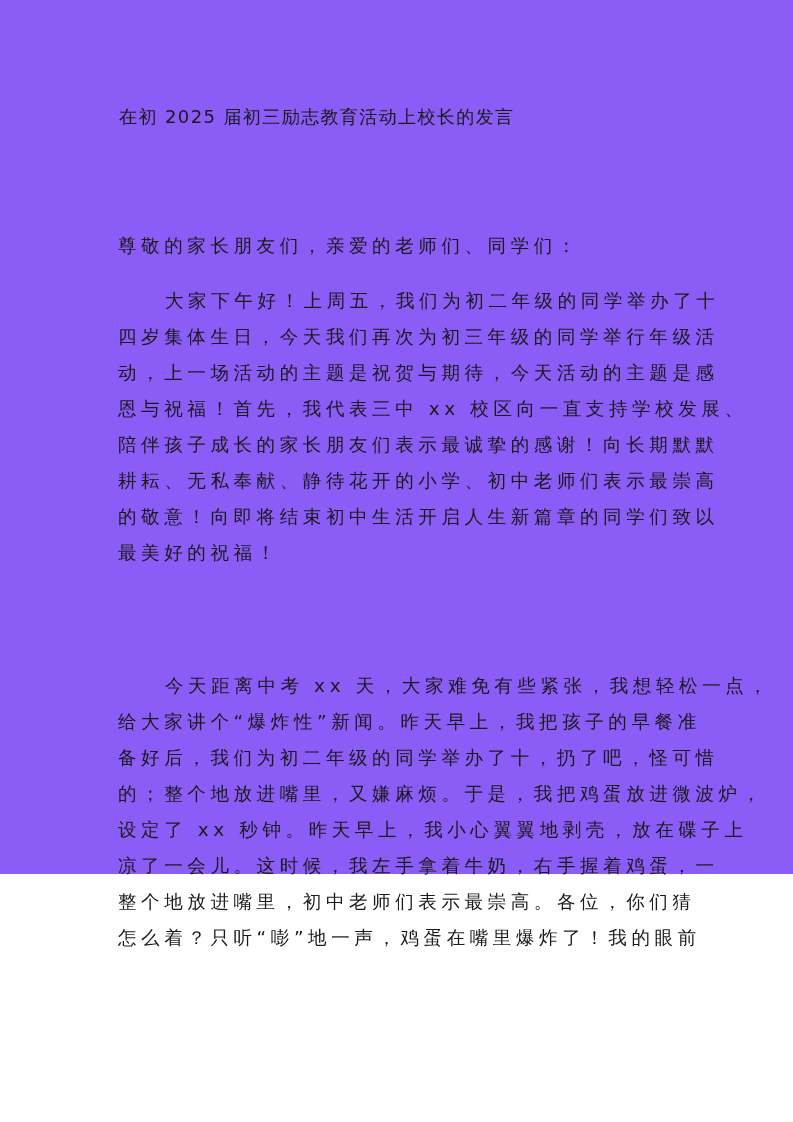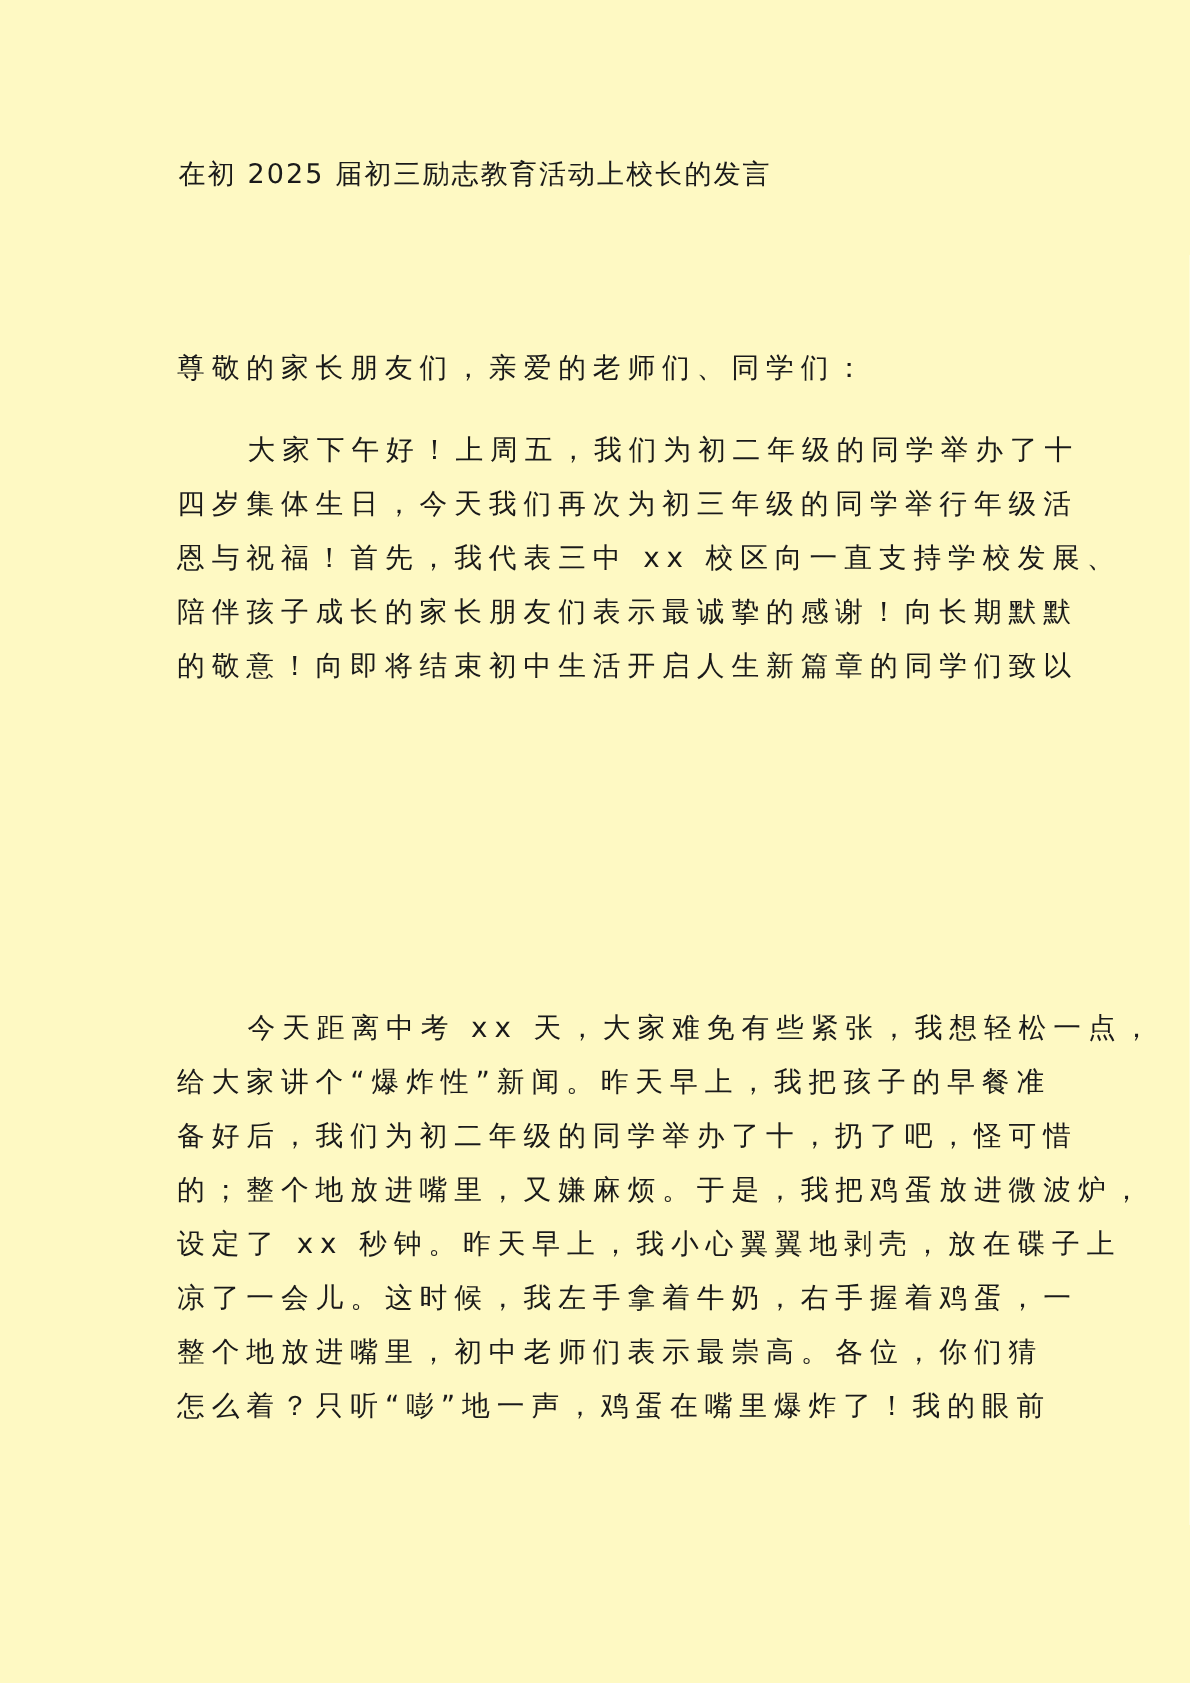--- a/index.html
+++ b/index.html
@@ -12,22 +12,22 @@
       height: 1122px;
       position: relative;
       overflow: hidden;
       font-family: "DejaVu Sans", "Liberation Sans", sans-serif;
       color: #1a1a1a;
     }
     .page {
       position: absolute;
       left: 0; top: 0;
       width: 793px;
-      height: 1122px;
-      background: #fef9c3;
+      height: 874px;
+      background: #8b5cf6;
     }
     .title {
       position: absolute;
       left: 119px;
       top: 104px;
       font-size: 18px;
       line-height: 26px;
       letter-spacing: 1.4px;
       white-space: nowrap;
       color: #1a1a1a;
@@ -56,23 +56,26 @@
 
   <div class="title">在初 2025 届初三励志教育活动上校长的发言</div>
 
   <div class="block" id="salutation">
     <div class="line">尊敬的家长朋友们，亲爱的老师们、同学们：</div>
   </div>
 
   <div class="block" id="para1">
     <div class="line indent">大家下午好！上周五，我们为初二年级的同学举办了十</div>
     <div class="line">四岁集体生日，今天我们再次为初三年级的同学举行年级活</div>
+    <div class="line">动，上一场活动的主题是祝贺与期待，今天活动的主题是感</div>
     <div class="line">恩与祝福！首先，我代表三中 xx 校区向一直支持学校发展、</div>
     <div class="line">陪伴孩子成长的家长朋友们表示最诚挚的感谢！向长期默默</div>
+    <div class="line">耕耘、无私奉献、静待花开的小学、初中老师们表示最崇高</div>
     <div class="line">的敬意！向即将结束初中生活开启人生新篇章的同学们致以</div>
+    <div class="line">最美好的祝福！</div>
   </div>
 
   <div class="block" id="para2">
     <div class="line indent">今天距离中考 xx 天，大家难免有些紧张，我想轻松一点，</div>
     <div class="line">给大家讲个“爆炸性”新闻。昨天早上，我把孩子的早餐准</div>
     <div class="line">备好后，我们为初二年级的同学举办了十，扔了吧，怪可惜</div>
     <div class="line">的；整个地放进嘴里，又嫌麻烦。于是，我把鸡蛋放进微波炉，</div>
     <div class="line">设定了 xx 秒钟。昨天早上，我小心翼翼地剥壳，放在碟子上</div>
     <div class="line">凉了一会儿。这时候，我左手拿着牛奶，右手握着鸡蛋，一</div>
     <div class="line">整个地放进嘴里，初中老师们表示最崇高。各位，你们猜</div>

